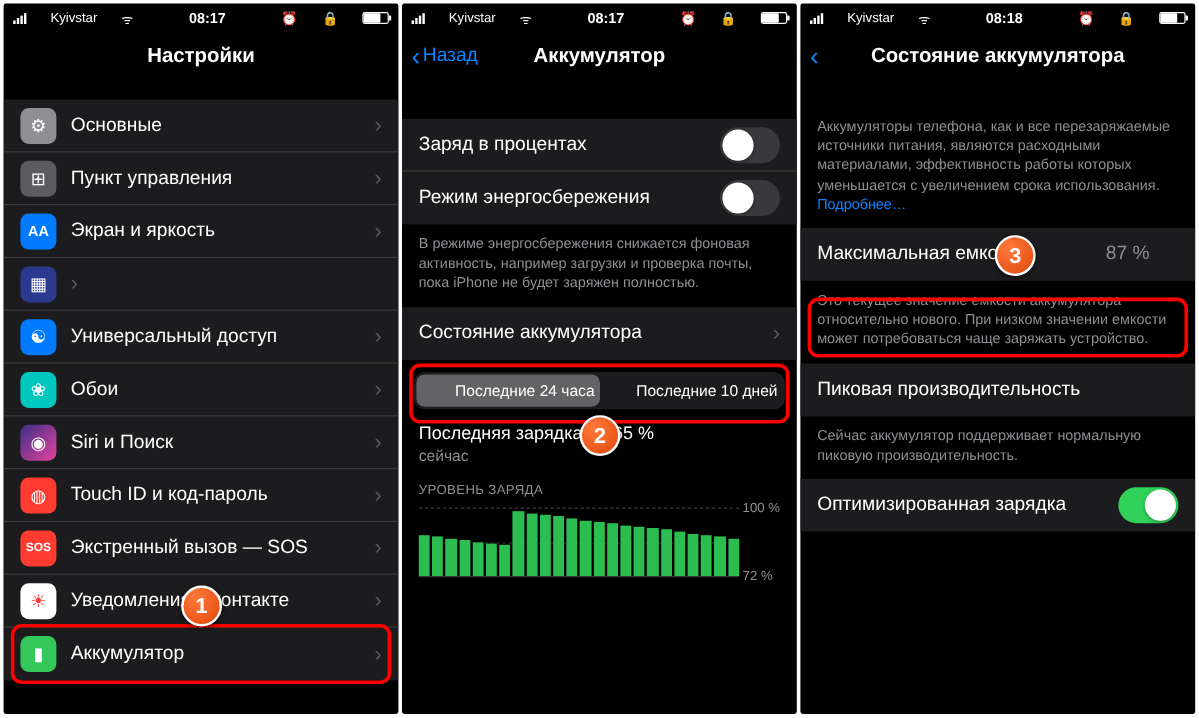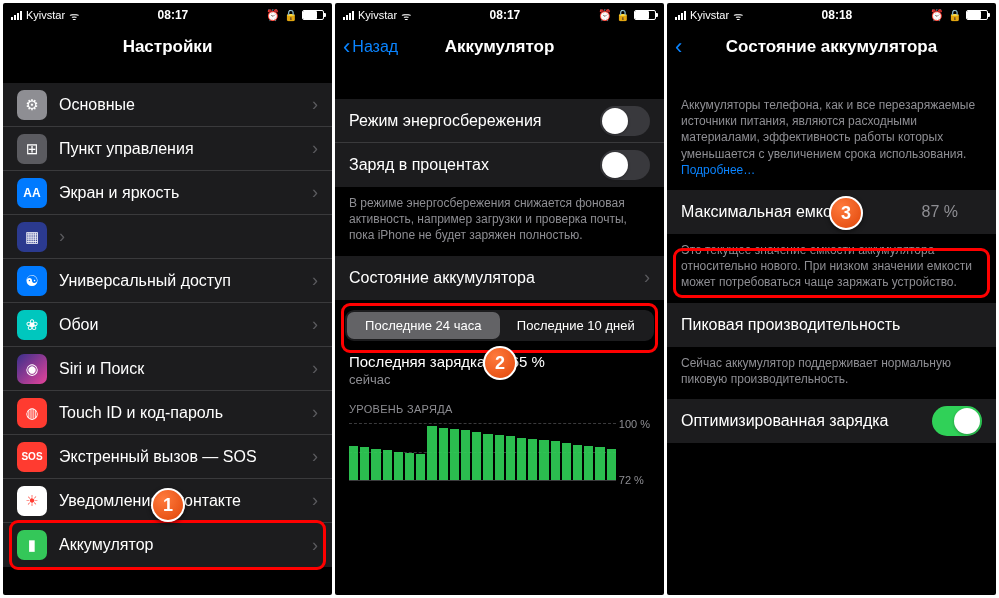--- a/index.html
+++ b/index.html
@@ -22,21 +22,21 @@
   }
   .statusbar {
     display: flex;
     align-items: center;
     justify-content: space-between;
     padding: 4px 8px 2px 8px;
     font-size: 11px;
     color: #fff;
     height: 22px;
   }
-  .sb-left, .sb-right { display: flex; align-items: center; gap: 4px; }
+  .sb-left, .sb-right { display: flex; align-items: center; gap: 20px; }
   .sb-center { font-weight: 600; font-size: 12px; }
   .sb-carrier { font-weight: 500; }
   .sig-bars { display: flex; gap: 1px; align-items: flex-end; }
   .sig-bars span { width: 2px; background: #fff; }
   .sig-bars span:nth-child(1){height:3px;} .sig-bars span:nth-child(2){height:5px;}
   .sig-bars span:nth-child(3){height:7px;} .sig-bars span:nth-child(4){height:9px;}
   .batt { width: 22px; height: 10px; border: 1px solid #fff; border-radius: 2px; position: relative; }
   .batt::after { content:''; position:absolute; right:-3px; top:2px; width:2px; height:4px; background:#fff; border-radius:0 1px 1px 0; }
   .batt i { display:block; height:100%; width:70%; background:#fff; border-radius:1px; }
 
@@ -101,21 +101,21 @@
   .footer-text a { color: #0a84ff; text-decoration: none; }
 
   .seg {
     margin: 10px 10px 8px 10px;
     background: #1c1c1e;
     border-radius: 9px;
     display: flex;
     padding: 2px;
   }
   .seg-item {
-    flex: 1; text-align: center;
+    flex: 1; text-align: right;
     font-size: 13px; color: #fff;
     padding: 6px 4px; border-radius: 7px;
   }
   .seg-item.active { background: #636366; }
 
   .charge-info { padding: 4px 14px 2px 14px; }
   .charge-title { color: #fff; font-size: 15px; }
   .charge-sub { color: #8e8e93; font-size: 13px; margin-top: 2px; }
 
   .chart-label { color:#8e8e93; font-size:11px; padding: 14px 14px 4px 14px; letter-spacing: 0.3px; }
@@ -278,27 +278,27 @@
     <div class="nav-back">
       <span class="chev">‹</span>
       <span>Назад</span>
     </div>
     <span class="nav-title">Аккумулятор</span>
   </div>
 
   <div style="height:30px;"></div>
   <div class="group">
     <div class="row">
-      <span class="label">Режим энергосбережения</span>
+      <span class="label">Заряд в процентах</span>
       <div class="toggle">
           <div class="knob"></div>
         </div>
     </div>
     <div class="row">
-      <span class="label">Заряд в процентах</span>
+      <span class="label">Режим энергосбережения</span>
       <div class="toggle">
           <div class="knob"></div>
         </div>
     </div>
   </div>
   <div class="footer-text">В режиме энергосбережения снижается фоновая активность, например загрузки и проверка почты, пока iPhone не будет заряжен полностью.</div>
 
   <div class="group">
     <div class="row">
       <span class="label">Состояние аккумулятора</span>

